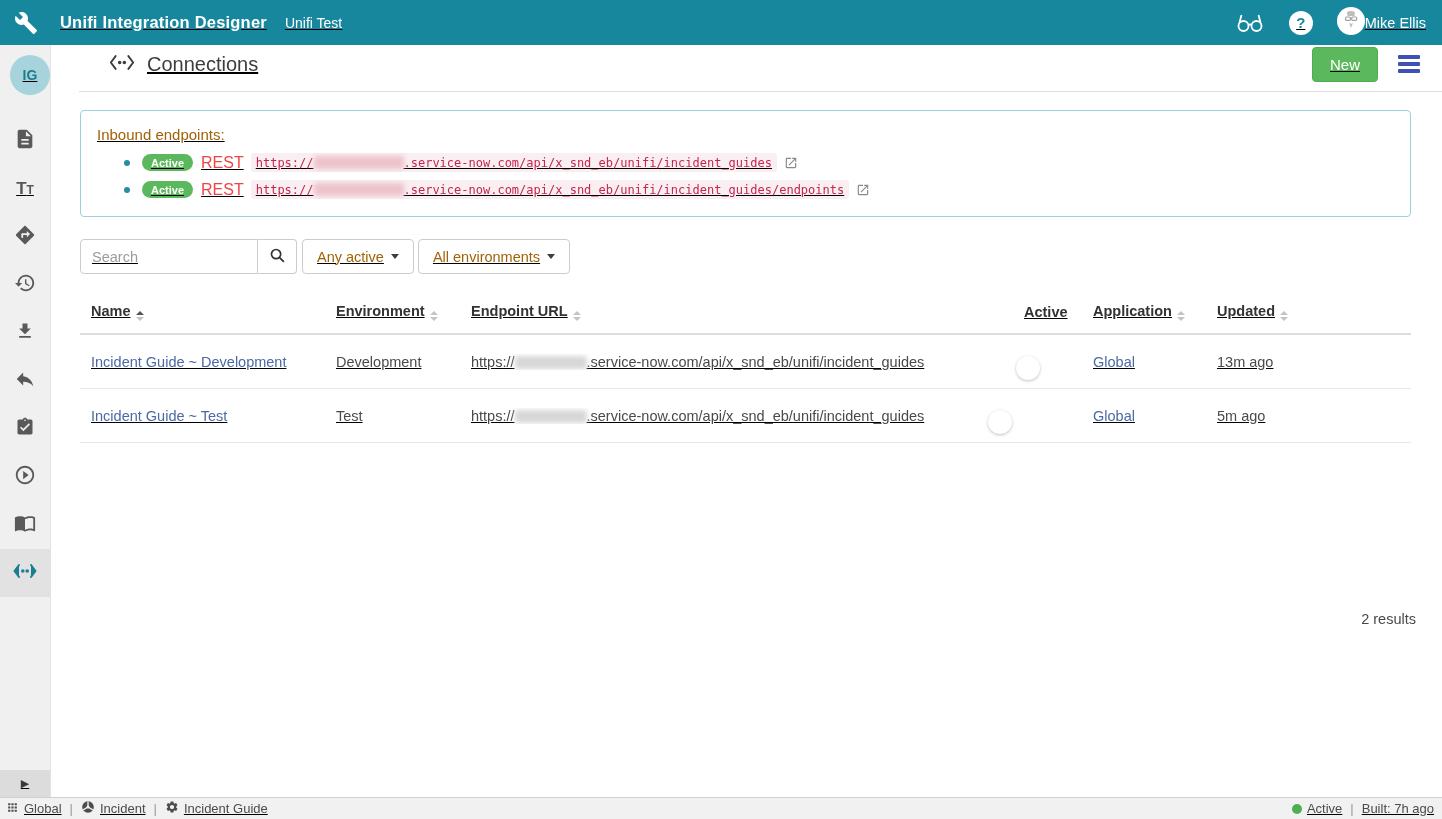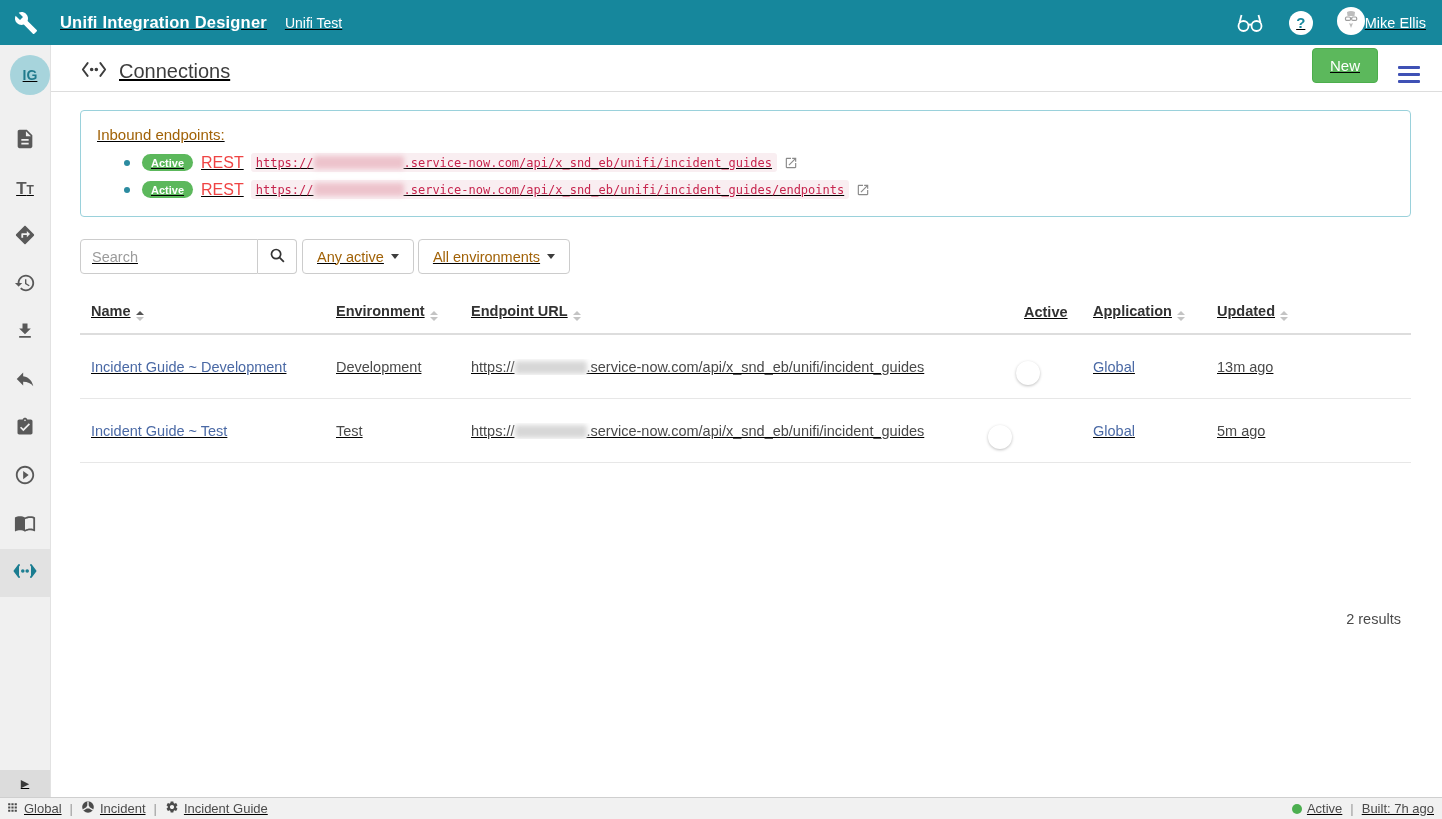--- a/index.html
+++ b/index.html
@@ -28,21 +28,21 @@
   .side-item { width:100%; height:48px; display:flex; align-items:center; justify-content:center; color:#595959; cursor:pointer; }
   .side-item svg { fill:#595959; }
   .side-item.active { background:#e2e2e2; }
   .side-item.active svg { fill:#1b7d91; stroke:#1b7d91; }
   .side-item .tt { font-weight:bold; font-size:17px; color:#595959; }
   .side-item .tt small { font-size:12px; font-weight:bold; }
   .side-collapse { margin-top:auto; width:100%; height:27px; background:#dcdcdc; display:flex; align-items:center; justify-content:center; cursor:pointer; color:#3a3a3a; font-size:11px; }
 
   
   .main { flex:1; display:flex; flex-direction:column; min-width:0; background:#fff; }
-  .page-header { height:47px; border-bottom:1px solid #ddd; display:flex; align-items:flex-end; padding:0 16px 8px 30px; flex-shrink:0; }
+  .page-header { height:47px; border-bottom:1px solid #ddd; display:flex; align-items:center; padding:0 16px 8px 30px; flex-shrink:0;margin-left:28px; }
   .page-title-wrap { display:flex; align-items:center; color:#3d3d3d; }
   .page-title { font-size:20px; margin-left:12px; color:#3d3d3d; }
   .ph-spacer { flex:1; }
   .new-btn { background:#5cb85c; color:#fff; border:1px solid #4cae4c; border-radius:4px; font-size:15px; padding:8px 17px; cursor:pointer; font-family:"Liberation Sans",sans-serif; }
   .burger { width:22px; margin-left:20px; margin-right:6px; cursor:pointer; display:flex; flex-direction:column; gap:3.5px; }
   .burger span { display:block; height:3.5px; background:#3f51b5; border-radius:1px; }
 
   .content { flex:1; padding:18px 31px 0 29px; min-height:0; position:relative; }
 
   
@@ -64,21 +64,21 @@
   .search-input::placeholder { color:#9b9b9b; }
   .search-btn { width:39px; height:35px; border:1px solid #ccc; border-left:none; background:#fff; border-radius:0 4px 4px 0; cursor:pointer; display:flex; align-items:center; justify-content:center; }
   .filter-btn { height:35px; margin-left:4px; background:#fff; border:1px solid #ccc; border-radius:4px; font-size:14.5px; color:#a16207; padding:0 14px; cursor:pointer; display:flex; align-items:center; font-family:"Liberation Sans",sans-serif; }
   .filter-btn:nth-of-type(2) { margin-left:5px; }
   .caret { display:inline-block; margin-left:7px; width:0; height:0; border-left:4.5px solid transparent; border-right:4.5px solid transparent; border-top:5px solid #3d3d3d; }
 
   
   .table { margin-top:17px; }
   .trow { display:flex; align-items:center; }
   .thead { border-bottom:2px solid #ddd; height:44px; font-weight:bold; font-size:14.5px; color:#333; }
-  .tbody-row { height:64px; border-bottom:1px solid #e7e7e7; font-size:14.5px; color:#4a4a4a; }
+  .tbody-row { height:54px; border-bottom:1px solid #e7e7e7; font-size:14.5px; color:#4a4a4a; }
   .col-name { width:256px; padding-left:11px; flex-shrink:0; }
   .col-env { width:135px; flex-shrink:0; }
   .col-url { width:543px; flex-shrink:0; overflow:hidden; white-space:nowrap; }
   .col-active { width:79px; flex-shrink:0; padding-left:10px; }
   .col-app { width:124px; flex-shrink:0; }
   .col-updated { flex:1; }
   .sort { display:inline-flex; flex-direction:column; margin-left:5px; vertical-align:1px; line-height:0; }
   .sort i { width:0; height:0; border-left:4px solid transparent; border-right:4px solid transparent; display:block; }
   .sort .up { border-bottom:4.5px solid #c4c4c4; margin-bottom:2px; }
   .sort .dn { border-top:4.5px solid #c4c4c4; }
@@ -87,21 +87,21 @@
   .url-blur { display:inline-block; width:72px; height:13px; background:#d7d7d7; border-radius:2px; filter:blur(2.5px); vertical-align:middle; }
 
   
   .toggle { width:49px; height:28px; border-radius:14px; position:relative; cursor:pointer; margin-left:-10px; }
   .toggle.off { background:#ececec; }
   .toggle.on { background:#a5d8a8; }
   .knob { width:24px; height:24px; border-radius:50%; background:#fff; position:absolute; top:2px; box-shadow:0 1px 3px rgba(0,0,0,.25); }
   .toggle.off .knob { left:2px; }
   .toggle.on .knob { right:2px; }
 
-  .results { position:absolute; right:41px; top:519px; font-size:14.5px; color:#4a4a4a; }
+  .results { position:absolute; right:26px; top:519px; font-size:14.5px; color:#4a4a4a; }
 
   
   .statusbar { height:22px; background:#f1f1f1; border-top:1px solid #cfcfcf; display:flex; align-items:center; padding:0 8px 0 6px; flex-shrink:0; font-size:13px; color:#4b4b4b; }
   .sb-item { display:flex; align-items:center; gap:5px; cursor:pointer; }
   .sb-sep { margin:0 8px; color:#999; }
   .sb-spacer { flex:1; }
   .sb-dot { width:10px; height:10px; border-radius:50%; background:#4caf50; margin-right:5px; }
   .sb-right { display:flex; align-items:center; }
 </style>
 </head>

